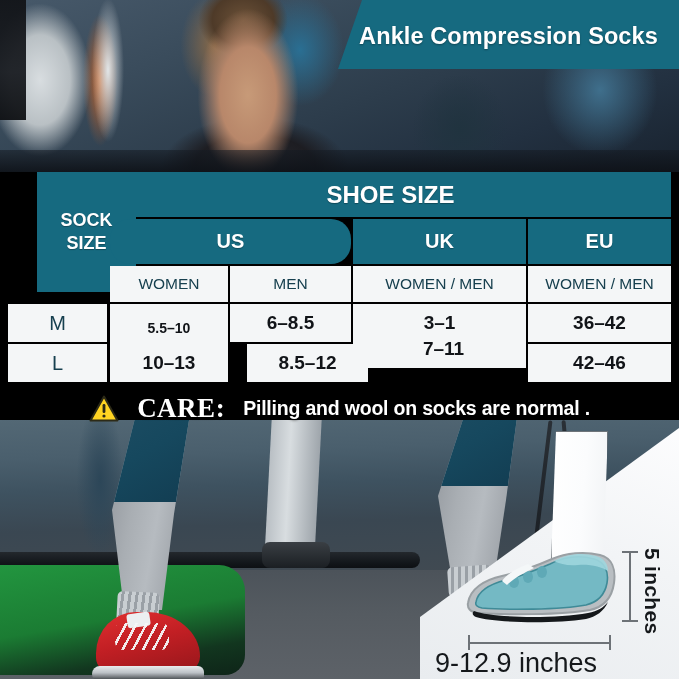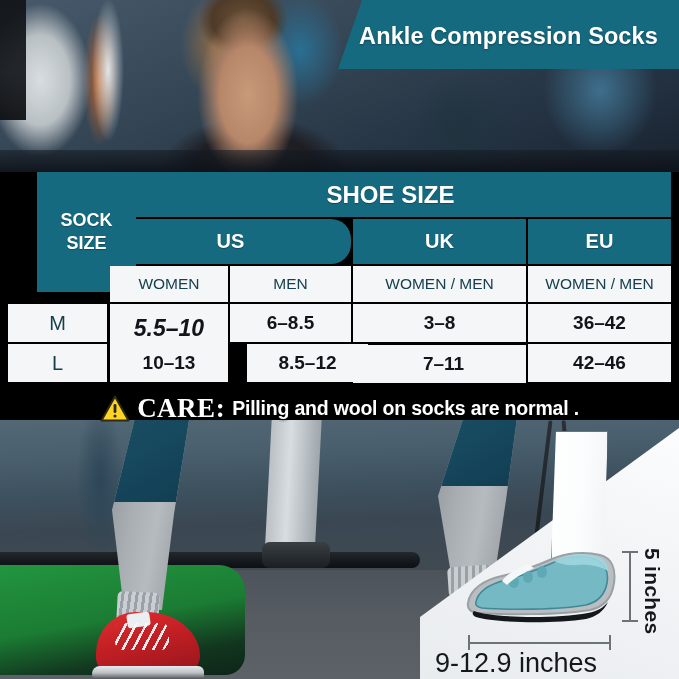--- a/index.html
+++ b/index.html
@@ -157,21 +157,21 @@
   .td-white {
     background: #f4f6f7; color: #111418; font-weight: bold;
   }
   .td-size {
     background: #f4f6f7; color: #17404f; font-weight: normal;
   }
 
   
   .care-row {
     position: absolute; left: 0; top: 388px; width: 679px; height: 40px;
-    display: flex; align-items: center; justify-content: center; gap: 7px;
+    display: flex; align-items: center; justify-content: center; gap: 18px;
   }
   .warn-tri { flex: 0 0 auto; }
   .care-label {
     font-family: "Liberation Serif", serif;
     font-size: 27px; font-weight: bold; color: #ffffff;
     letter-spacing: .5px;
     text-shadow: 0 1px 3px rgba(0,0,0,.7);
   }
   .care-text {
     font-size: 19.5px; font-weight: bold; color: #ffffff;
@@ -280,29 +280,29 @@
     <div class="tcell th-teal" style="left:102px;top:47px;width:241px;height:45px;font-size:20px;border-radius:20px;">US</div>
     <div class="tcell th-teal" style="left:345px;top:47px;width:173px;height:45px;font-size:20px;">UK</div>
     <div class="tcell th-white" style="left:102px;top:94px;width:118px;height:36px;font-size:15.5px;">WOMEN</div>
 
     <div class="tcell th-teal" style="left:520px;top:47px;width:143px;height:45px;font-size:20px;">EU</div>
     <div class="tcell th-white" style="left:222px;top:94px;width:121px;height:36px;font-size:15.5px;">MEN</div>
     <div class="tcell th-white" style="left:345px;top:94px;width:173px;height:36px;font-size:15.5px;">WOMEN / MEN</div>
     <div class="tcell th-white" style="left:520px;top:94px;width:143px;height:36px;font-size:15.5px;">WOMEN / MEN</div>
 
     <div class="tcell td-size" style="left:0;top:132px;width:99px;height:38px;font-size:20px;">M</div>
-    <div class="tcell td-white" style="left:102px;top:132px;width:118px;height:48px;font-size:23px;font-style:italic;">5.5–10</div>
+    <div class="tcell td-white" style="left:102px;top:132px;width:118px;height:48px;font-size:14px;">5.5–10</div>
     <div class="tcell td-white" style="left:222px;top:132px;width:121px;height:38px;font-size:19px;text-align:right;">6–8.5</div>
-    <div class="tcell td-white" style="left:345px;top:132px;width:173px;height:38px;font-size:19px;">3–8</div>
+    <div class="tcell td-white" style="left:345px;top:132px;width:173px;height:38px;font-size:19px;">3–1</div>
     <div class="tcell td-white" style="left:520px;top:132px;width:143px;height:38px;font-size:19px;">36–42</div>
 
     <div class="tcell td-size" style="left:0;top:172px;width:99px;height:38px;font-size:20px;">L</div>
     <div class="tcell td-white" style="left:102px;top:172px;width:118px;height:38px;font-size:19px;">10–13</div>
     <div class="tcell td-white" style="left:239px;top:172px;width:121px;height:38px;font-size:19px;">8.5–12</div>
-    <div class="tcell td-white" style="left:345px;top:173px;width:173px;height:38px;font-size:19px;padding-left:8px;">7–11</div>
+    <div class="tcell td-white" style="left:345px;top:158px;width:173px;height:38px;font-size:19px;padding-left:8px;">7–11</div>
     <div class="tcell td-white" style="left:520px;top:172px;width:143px;height:38px;font-size:19px;">42–46</div>
   </div>
 
   <div class="care-row">
     <svg class="warn-tri" width="30" height="27" viewBox="0 0 30 27">
       <path d="M15 1.5 L28.5 25.5 L1.5 25.5 Z" fill="#ffd422" stroke="#2c2a17" stroke-width="2" stroke-linejoin="round"></path>
       <rect x="13.6" y="9" width="2.8" height="9" rx="1.3" fill="#2c2a17"></rect>
       <circle cx="15" cy="21" r="1.6" fill="#2c2a17"></circle>
     </svg>
     <span class="care-label">CARE:</span>

